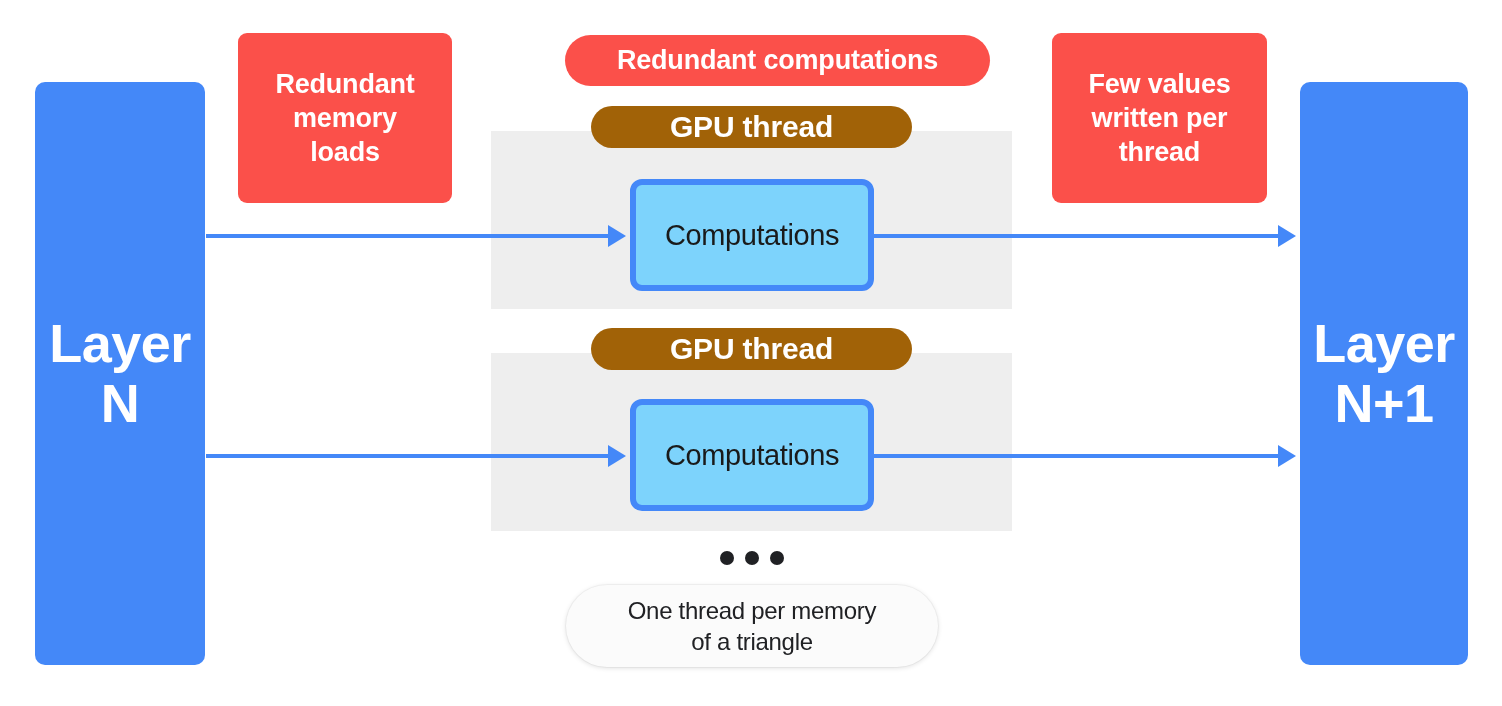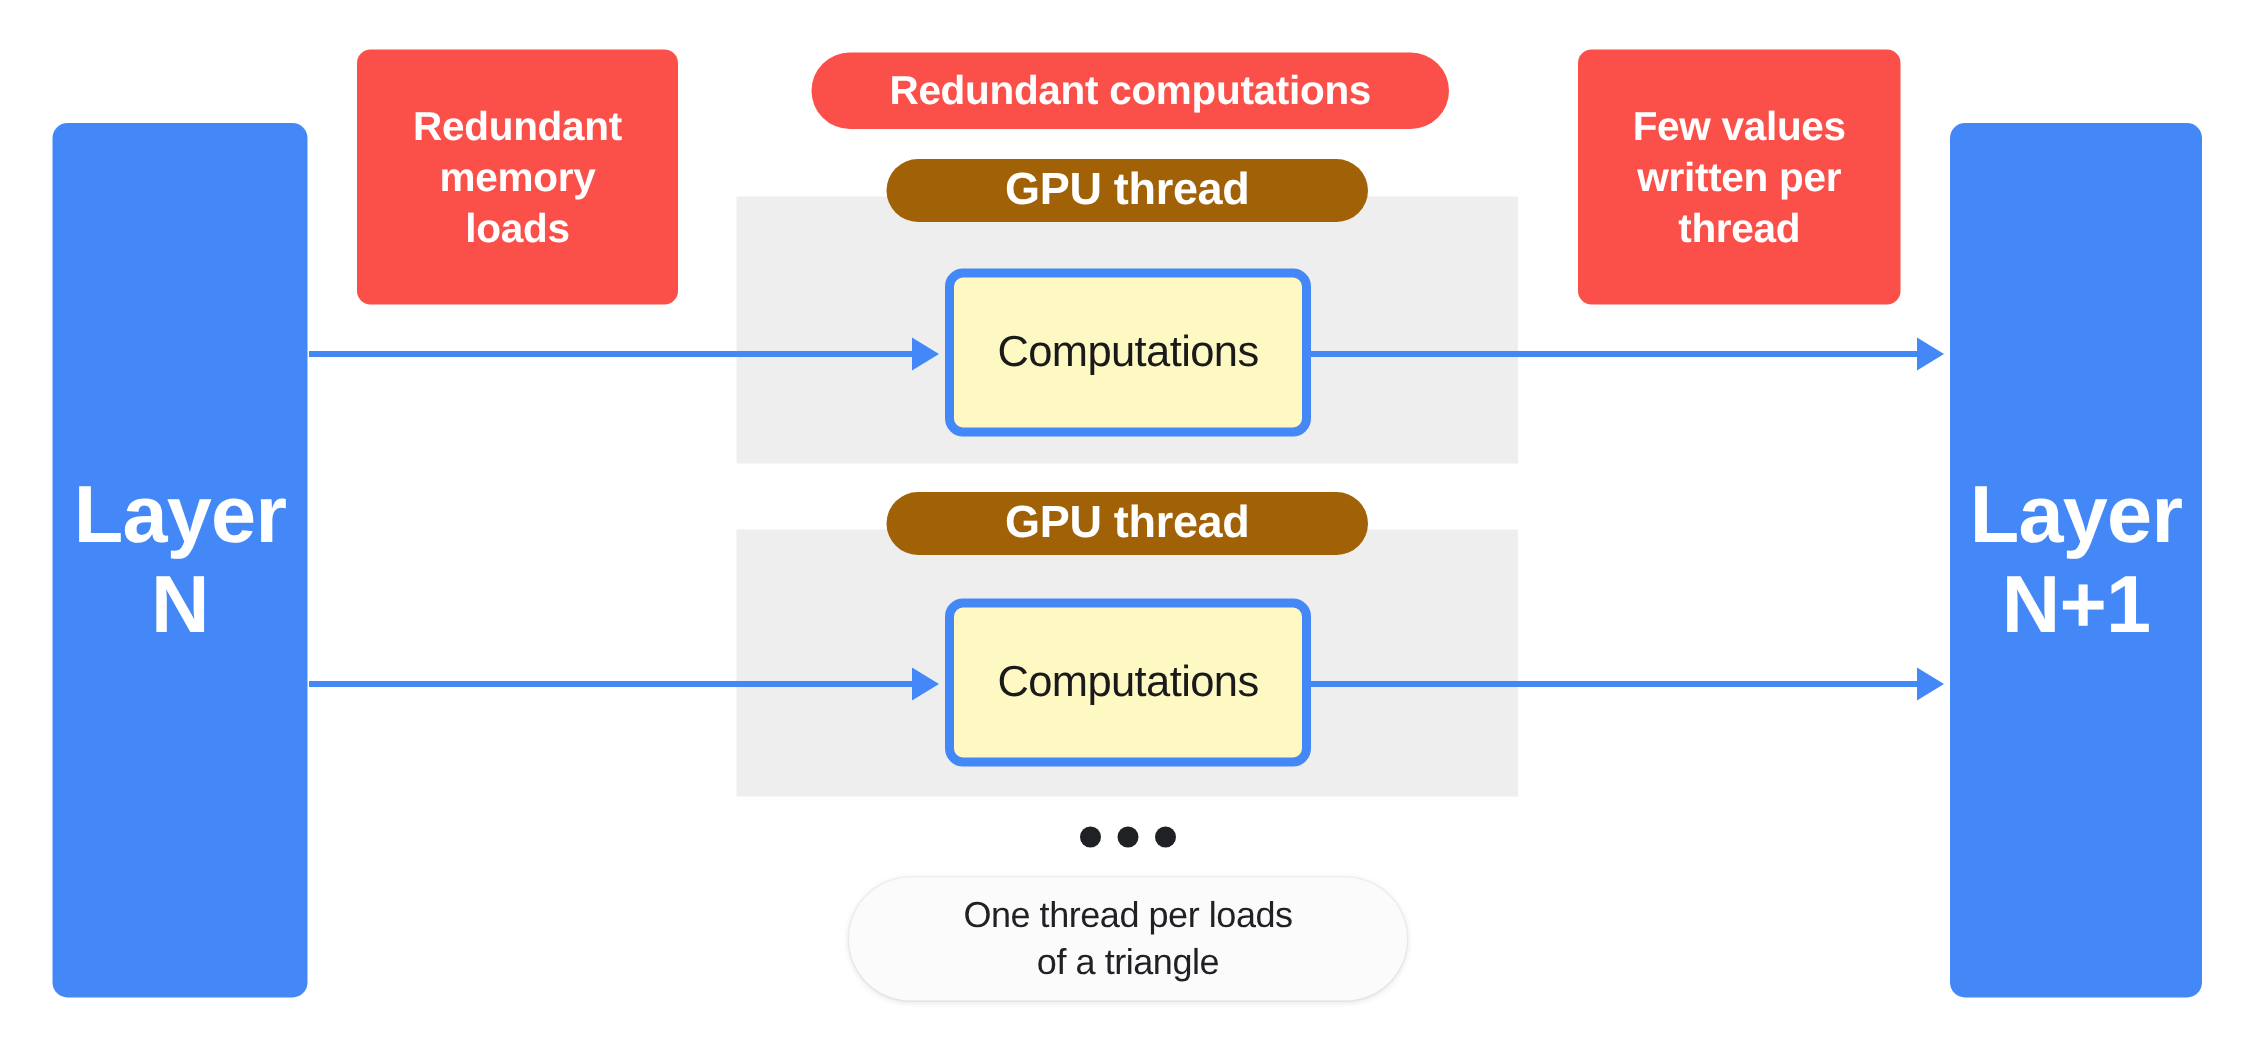--- a/index.html
+++ b/index.html
@@ -55,21 +55,21 @@
     white-space: pre-line;
     padding: 0 24px;
     box-sizing: border-box;
   }
   #callout-memory  { left: 238px;  top: 33px; width: 214px; height: 170px; }
   #callout-writes  { left: 1052px; top: 33px; width: 215px; height: 170px; }
 
   
   #callout-redundant-compute {
     position: absolute;
-    left: 541px; top: 35px; width: 425px; height: 51px;
+    left: 565px; top: 35px; width: 425px; height: 51px;
     background: #fb504a;
     border-radius: 26px;
     display: flex;
     align-items: center;
     justify-content: center;
     color: #ffffff;
     font-size: 27px;
     font-weight: bold;
     letter-spacing: -0.2px;
   }
@@ -103,21 +103,21 @@
   }
   #gpu-pill-1 { top: 106px; }
   #gpu-pill-2 { top: 328px; }
 
   
   .comp-box {
     position: absolute;
     left: 630px;
     width: 244px;
     height: 112px;
-    background: #fef9c3;
+    background: #7dd3fc;
     border: 6px solid #4488f8;
     border-radius: 12px;
     box-sizing: border-box;
     display: flex;
     align-items: center;
     justify-content: center;
     color: #1a1a1a;
     font-size: 29px;
     font-weight: 400;
     letter-spacing: -0.4px;
@@ -229,16 +229,16 @@
   <div class="arrow-head" id="arrow-in-head-2"></div>
   <div class="arrow-line" id="arrow-out-line-2"></div>
   <div class="arrow-head" id="arrow-out-head-2"></div>
 
   <div id="ellipsis">
     <span class="dot"></span>
     <span class="dot"></span>
     <span class="dot"></span>
   </div>
 
-  <div id="note-pill">One thread per loads
+  <div id="note-pill">One thread per memory
 of a triangle</div>
 
 </div>
 
 </body></html>

